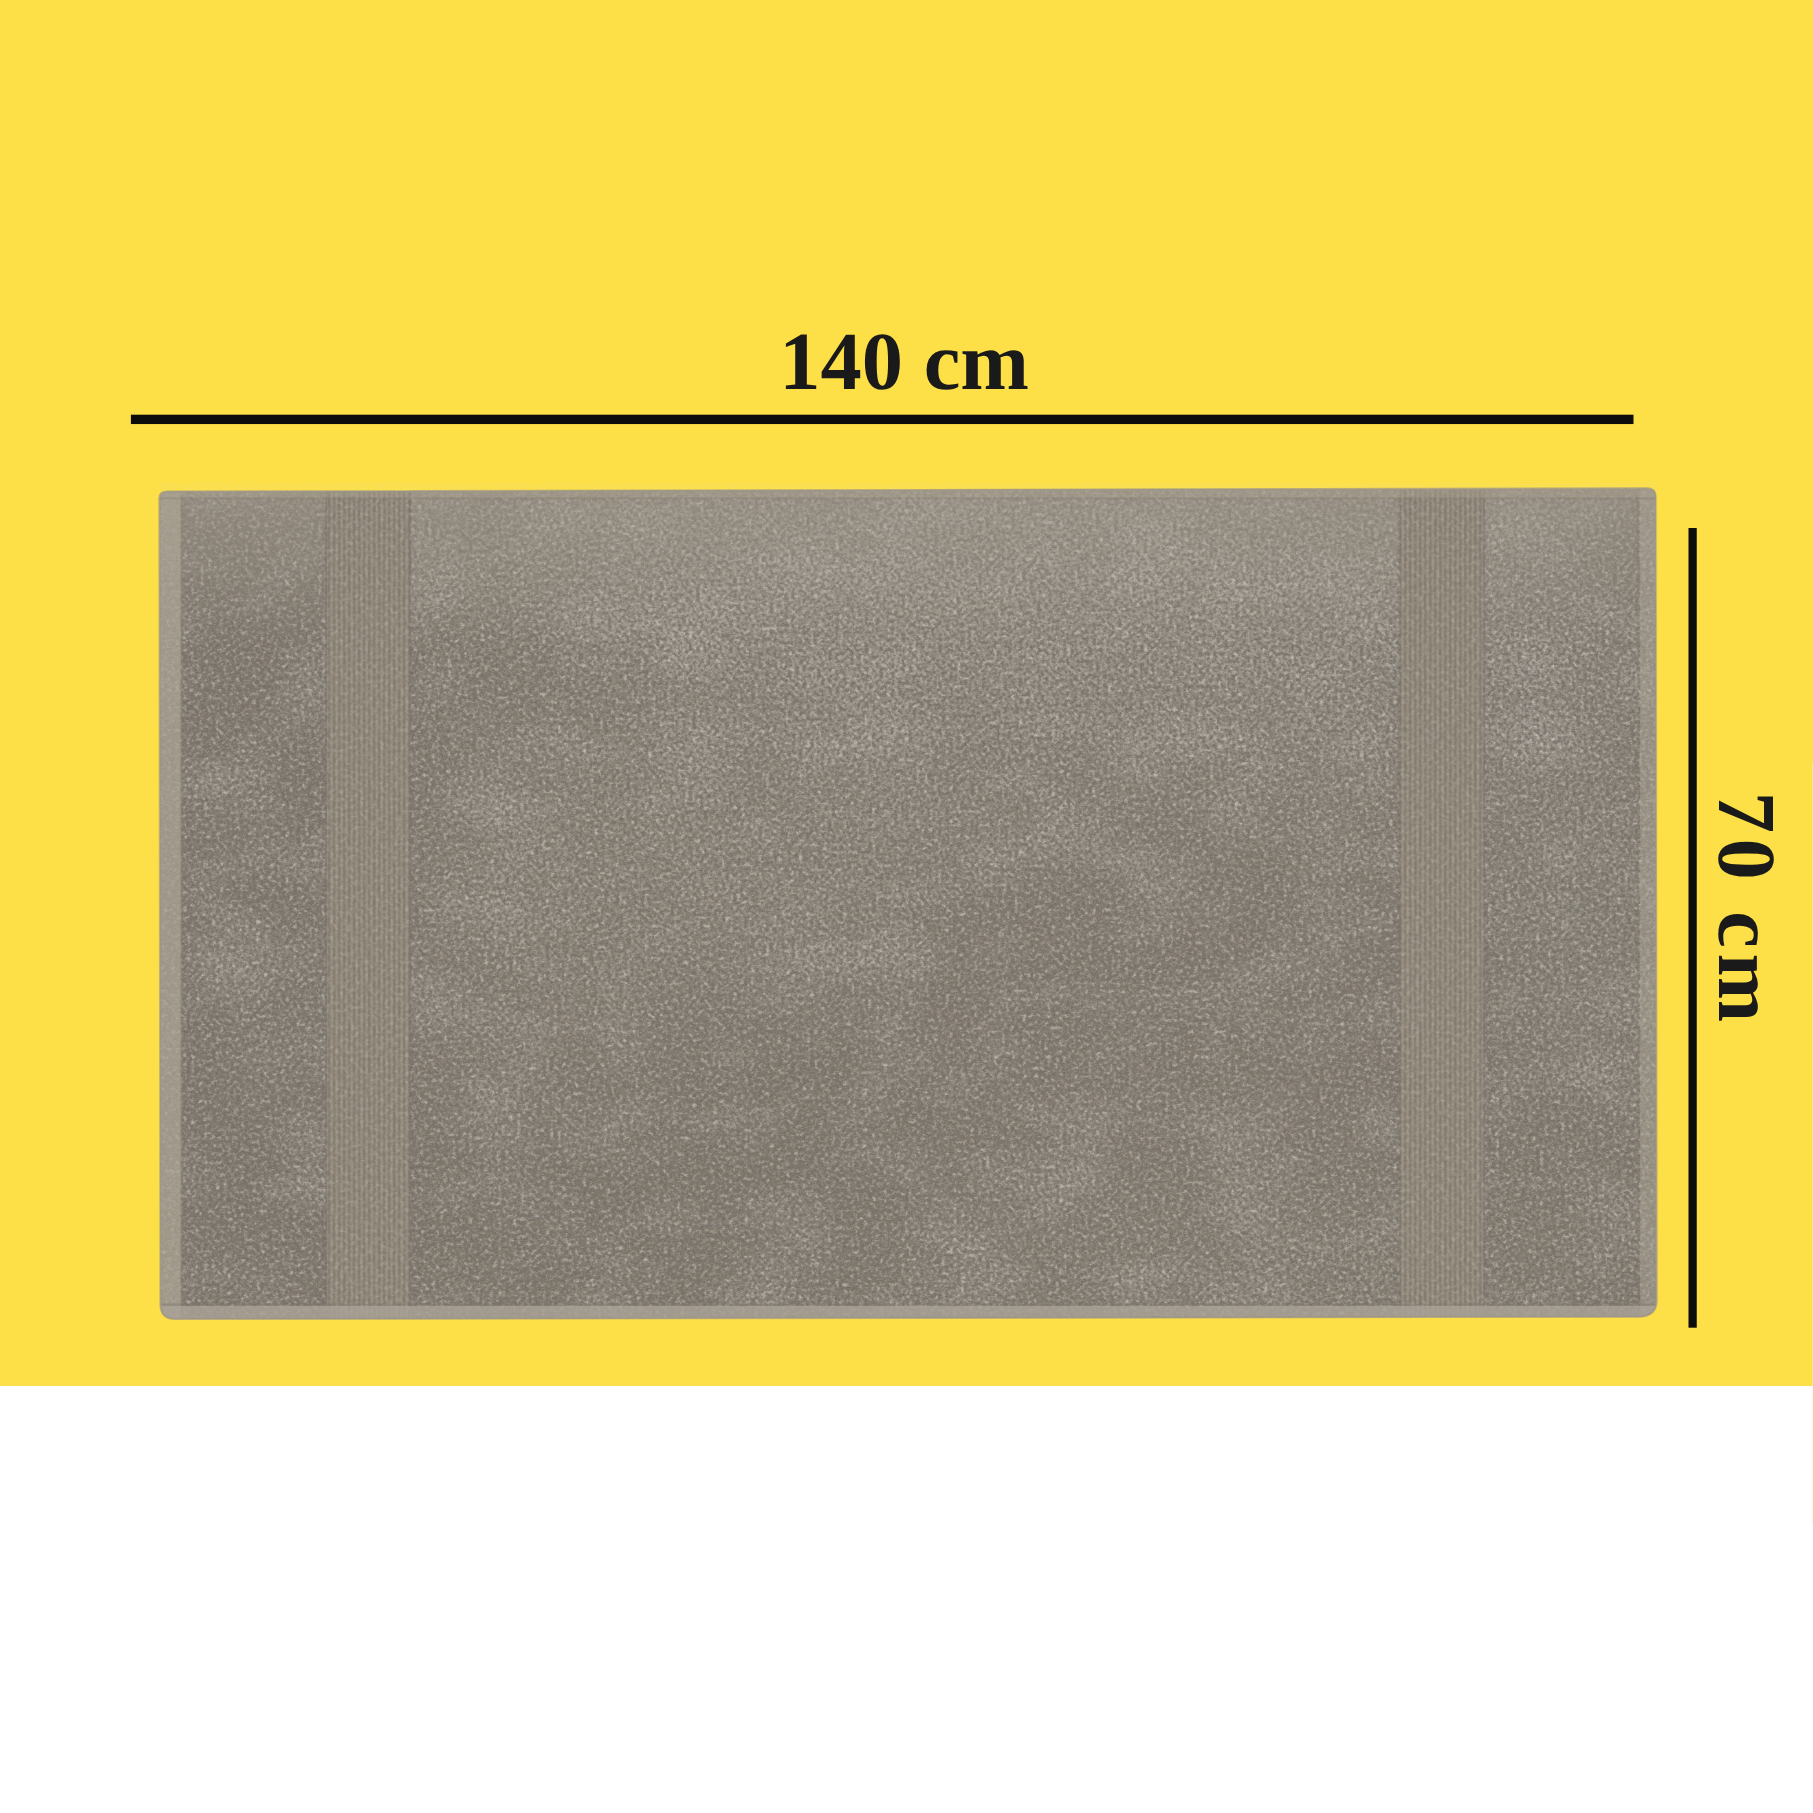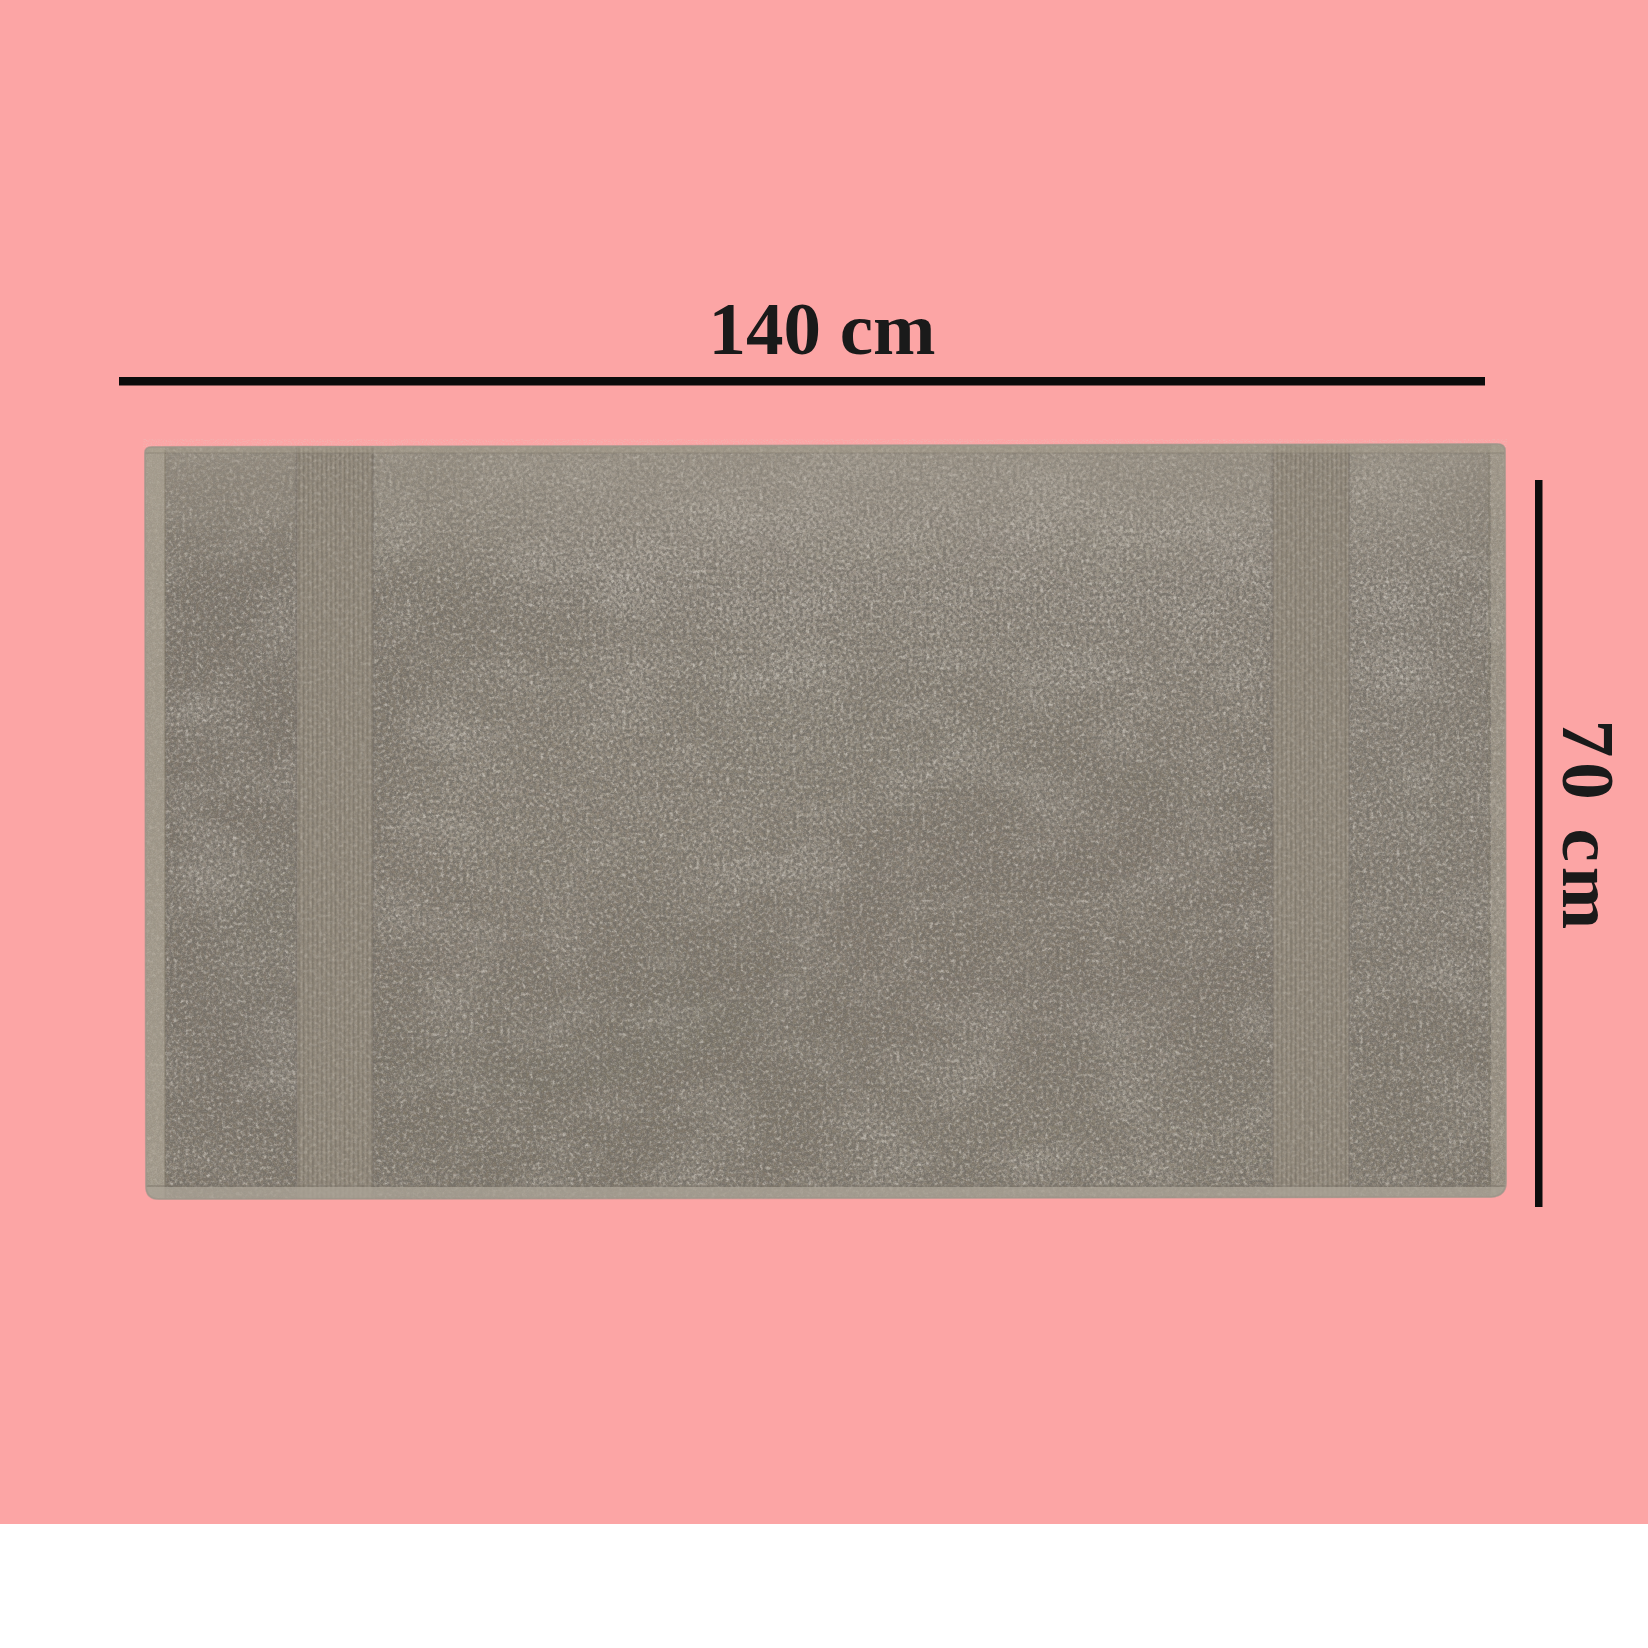--- a/index.html
+++ b/index.html
@@ -1,16 +1,16 @@
 <!DOCTYPE html>
 <html><head>
 <meta charset="utf-8">
 <style>
   html,body{margin:0;padding:0;background:#ffffff;}
-  .page{position:relative;width:1648px;height:1524px;background:#fca5a5;overflow:hidden;
+  .page{position:relative;width:1648px;height:1260px;background:#fde047;overflow:hidden;
         font-family:"Liberation Serif", serif;}
 </style>
 </head>
 <body>
 <div class="page">
 <svg width="1648" height="1648" viewBox="0 0 1648 1648" xmlns="http://www.w3.org/2000/svg">
   <defs>
 
     <filter id="grainL" x="-2%" y="-2%" width="104%" height="104%">
       <feTurbulence type="fractalNoise" baseFrequency="0.27" numOctaves="3" seed="11" stitchTiles="stitch"></feTurbulence>

